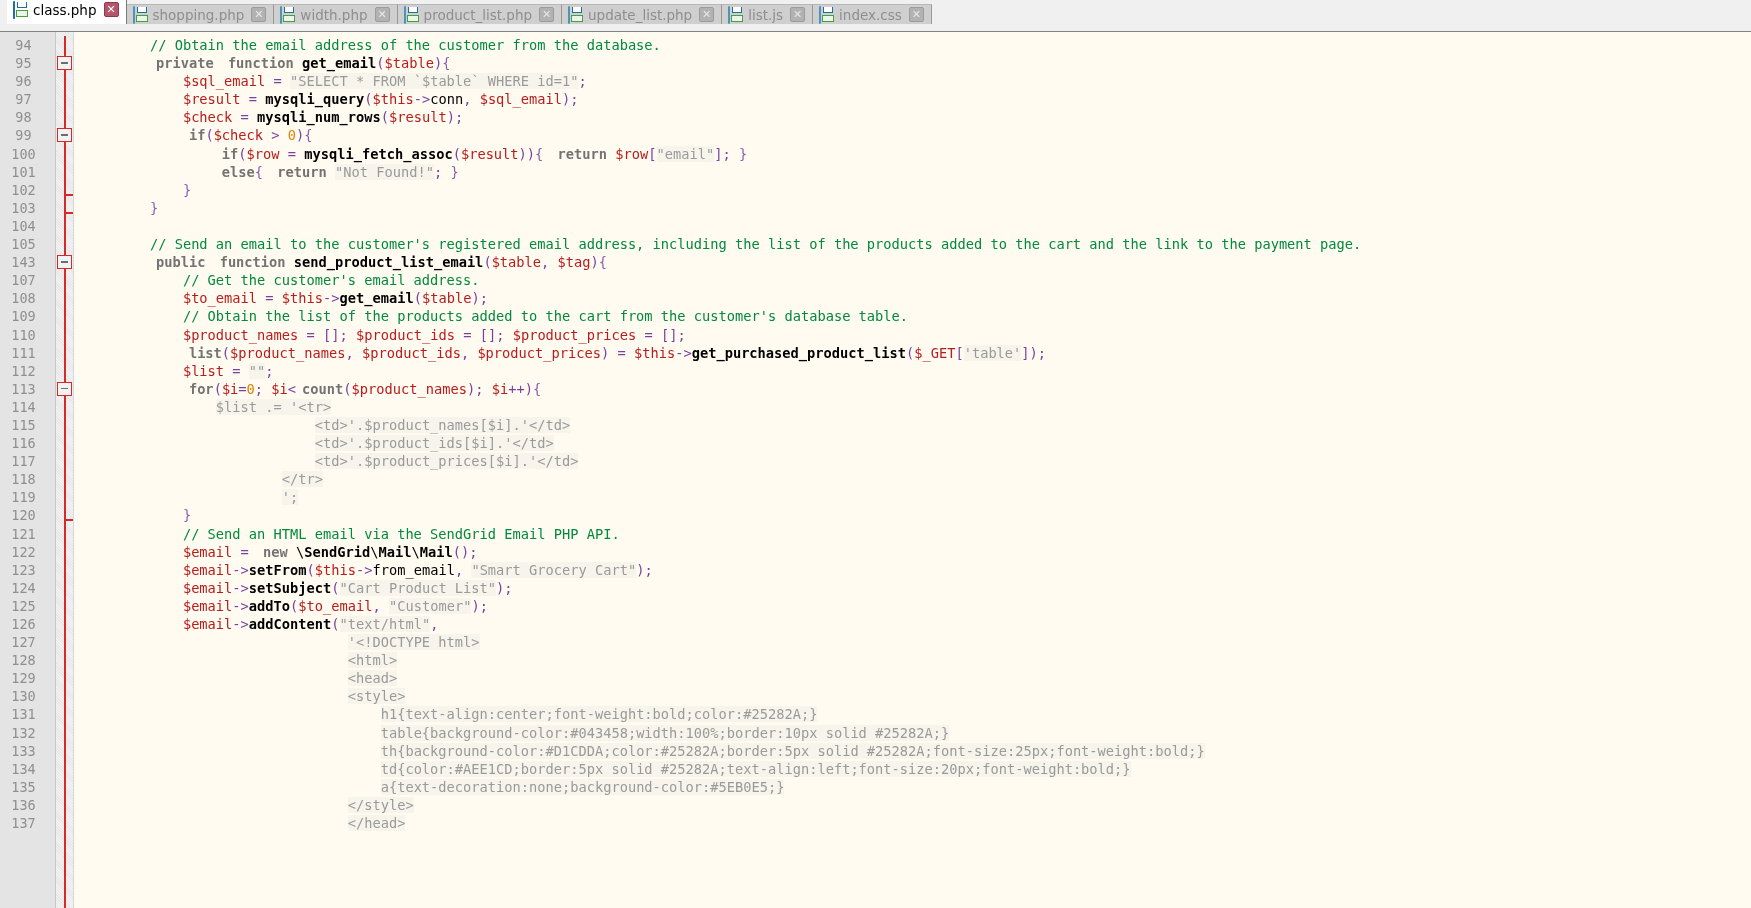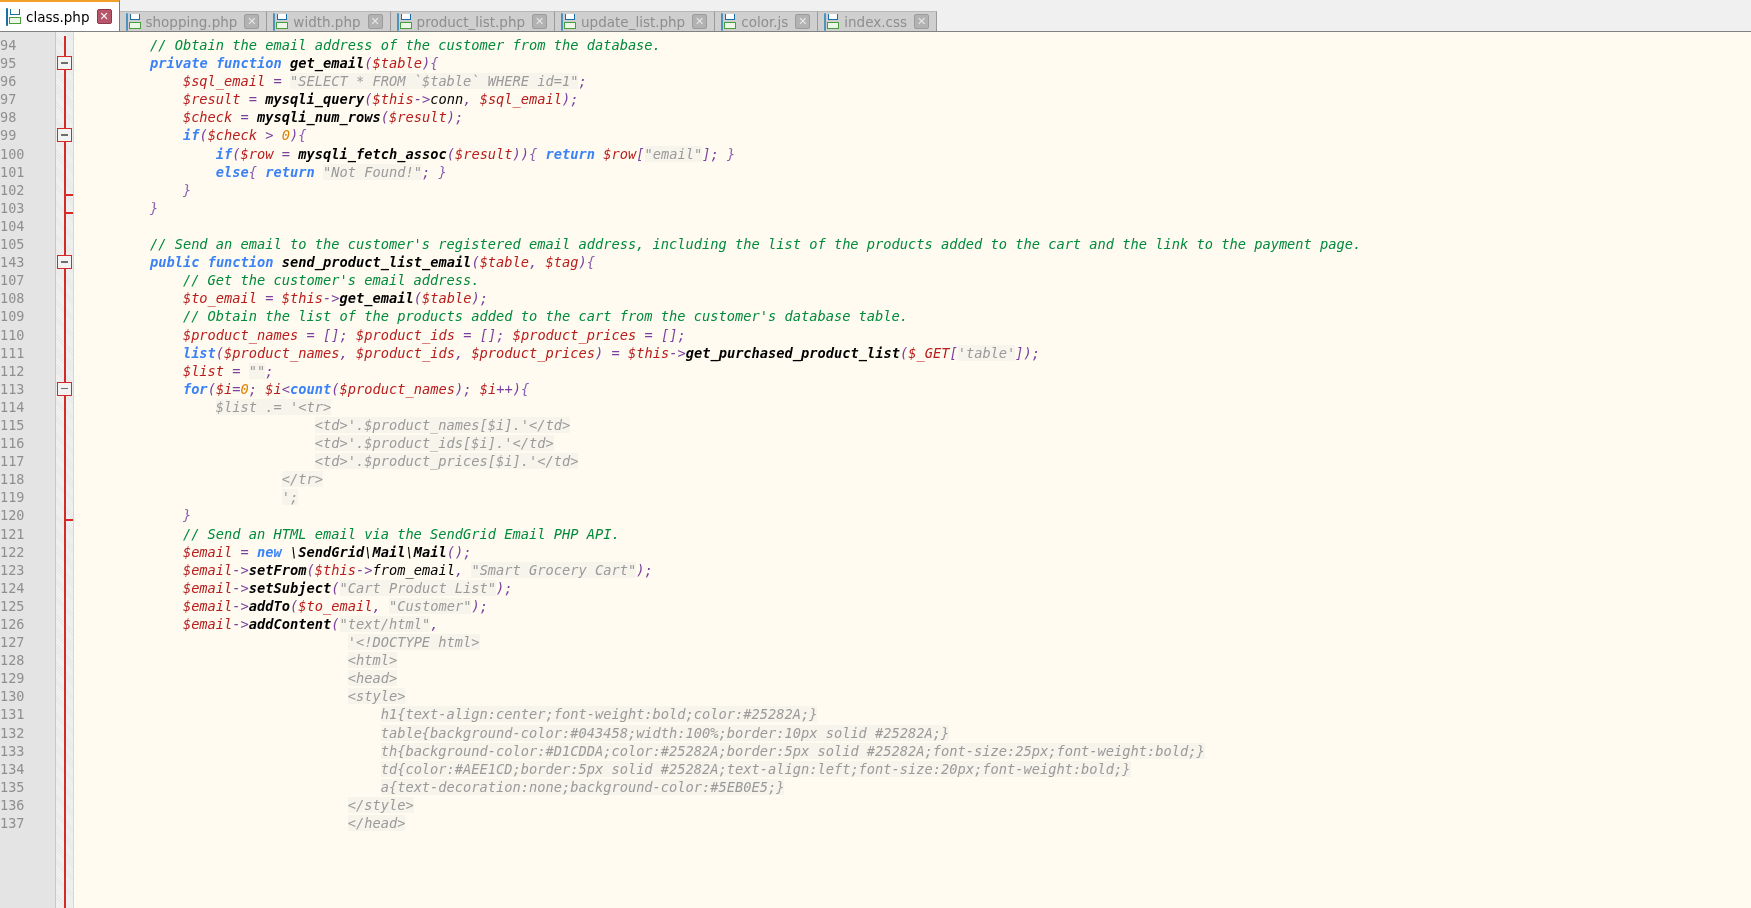--- a/index.html
+++ b/index.html
@@ -11,21 +11,21 @@
     background: #fffbf0;
     font-family: "DejaVu Sans Mono", monospace;
   }
 
   
   #tabbar {
     height: 32px;
     background: #f0f0f0;
     display: flex;
     align-items: flex-end;
-    padding: 0;
+    padding: 7px;
     border-bottom: 1px solid #828282;
     position: relative;
     overflow: hidden;
   }
   .tab {
     height: 30px;
     display: flex;
     align-items: center;
     padding: 0 7px 0 6px;
     margin: 0;
@@ -114,21 +114,21 @@
     display: flex;
     height: 876px;
     background: #fffbf0;
     position: relative;
   }
   #gutter {
     width: 56px;
     flex: 0 0 56px;
     background: #e4e4e4;
     border-right: 1px solid #c8c8c8;
-    text-align: left;
+    text-align: center;
     padding-top: 4px;
     font-family: "DejaVu Sans Mono", monospace;
     font-size: 13.5px;
     color: #8f8f8f;
     user-select: none;
   }
   .lnum {
     height: 18.1px;
     line-height: 18.1px;
     padding-right: 8px;
@@ -180,31 +180,30 @@
     z-index: 3;
   }
   #codearea {
     flex: 1 1 auto;
     padding-top: 4px;
     padding-left: 10px;
     font-family: "DejaVu Sans Mono", monospace;
     font-size: 13.7px;
     overflow: hidden;
     white-space: pre;
-    font-style: italic;
   }
   .cl {
     height: 18.1px;
     line-height: 18.1px;
     white-space: pre;
   }
 
   
   .cmt  { color: #008a3c; }
-  .kw   { color: #3b82f6; font-weight: bold; }
+  .kw   { color: #737373; font-weight: bold; margin-left: 6px; }
   .fn   { color: #000000; font-weight: bold; }
   .str  { color: #9a9a9a; background: #f7f4ec; }
   .var  { color: #b91c1c; }
   .num  { color: #e08000; }
   .op   { color: #7a3fa0; }
   .brc  { color: #8a5fb0; }
 </style>
 </head>
 <body>
 
@@ -229,21 +228,21 @@
       <span class="tab-label">product_list.php</span>
       <span class="tab-close">✕</span>
     </div>
     <div class="tab inactive">
       <span class="tab-icon"><span class="floppy"></span></span>
       <span class="tab-label">update_list.php</span>
       <span class="tab-close">✕</span>
     </div>
     <div class="tab inactive">
       <span class="tab-icon"><span class="floppy"></span></span>
-      <span class="tab-label">color.js</span>
+      <span class="tab-label">list.js</span>
       <span class="tab-close">✕</span>
     </div>
     <div class="tab inactive">
       <span class="tab-icon"><span class="floppy"></span></span>
       <span class="tab-label">index.css</span>
       <span class="tab-close">✕</span>
     </div>
   </div>
 
 <div id="editor">

